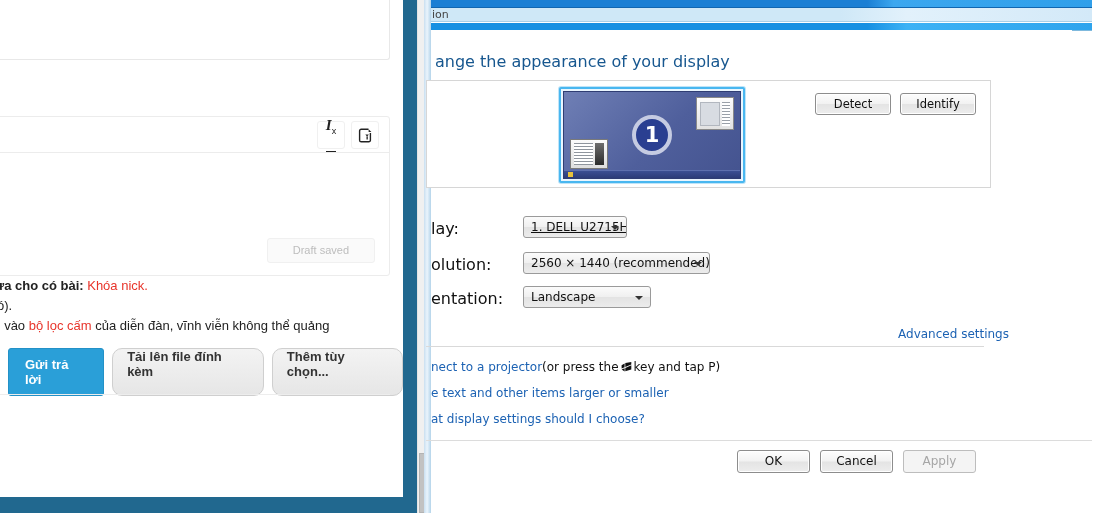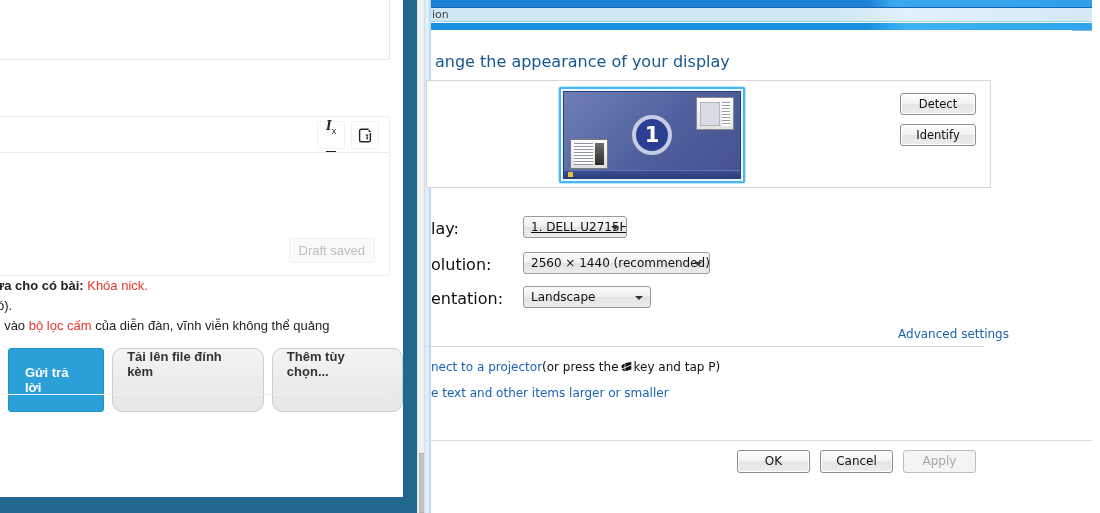--- a/index.html
+++ b/index.html
@@ -88,26 +88,26 @@
     font-family: "Liberation Sans", sans-serif;
     font-style: normal;
     font-weight: normal;
     font-size: 9px;
   }
 
   .draft-chip {
     position: absolute;
     right: 14px;
     bottom: 12px;
-    padding: 4px 9px;
+    padding: 4px 25px;
     background: #fafafa;
     border: 1px solid #f0f0f0;
     border-radius: 3px;
     color: #bdbdbd;
-    font-size: 13px;
+    font-size: 11px;
     line-height: 15px;
   }
 
   .notice {
     position: absolute;
     left: 0px; top: 288px;
     width: 422px;
     font-size: 13px;
     color: #222;
     line-height: 20px;
@@ -122,21 +122,21 @@
     display: flex;
     gap: 8px;
   }
   .btn-primary {
     background: #2a9fd8;
     color: #fff;
     border: 1px solid #2391c7;
     border-radius: 3px;
     font-size: 13px;
     font-weight: bold;
-    padding: 16px 16px;
+    padding: 8px 16px;
     line-height: 15px;
   }
   .btn-secondary {
     background: linear-gradient(#f3f3f3, #e6e6e6);
     color: #333;
     border: 1px solid #cfcfcf;
     border-radius: 10px;
     font-size: 13px;
     font-weight: bold;
     padding: 0 14px;
@@ -314,21 +314,21 @@
     position: absolute;
     left: 4px; top: 1px;
     width: 5px; height: 5px;
     background: #e8c23c;
   }
 
   .side-btns {
     position: absolute;
     right: 14px; top: 12px;
     display: flex;
-    flex-direction: column;
+    flex-direction: row;
     gap: 9px;
   }
   .w-btn {
     width: 76px;
     height: 22px;
     background: linear-gradient(#fdfdfd 0%, #f2f2f2 48%, #e4e4e4 52%, #ededed 100%);
     border: 1px solid #8d8d8d;
     border-radius: 3px;
     color: #111;
     font-size: 11.5px;
@@ -522,20 +522,21 @@
     <div style="position:absolute; left:0; top:330px; font-size:12px; white-space:nowrap;">
       <span class="wlink" style="position:static;">nect to a projector</span><span class="wtext">(or press the</span><span class="win-logo"><svg width="11" height="10" viewBox="0 0 11 10">
             <path d="M0.6 7.6 L3.6 6.2 L3.6 9.4 Z" fill="#111"></path>
             <path d="M4.3 5.9 L10.3 3.2 L10.3 7.4 L4.3 9.3 Z" fill="#111"></path>
             <path d="M0.6 3.2 L3.6 1.4 L3.6 5.3 L0.6 6.6 Z" fill="#111"></path>
             <path d="M4.3 1.0 L10.3 0 L10.3 2.6 L4.3 5.0 Z" fill="#111"></path>
           </svg></span><span class="wtext">key and tap P)</span>
     </div>
 
     <div class="wlink" style="left:0; top:356px;">e text and other items larger or smaller</div>
+    <div class="wlink" style="left:0; top:382px;">at display settings should I choose?</div>
 
     <div class="bottom-sep"></div>
 
     <div class="dialog-buttons">
       <div class="w-btn">OK</div>
       <div class="w-btn">Cancel</div>
       <div class="w-btn disabled">Apply</div>
     </div>
 
   </div>

